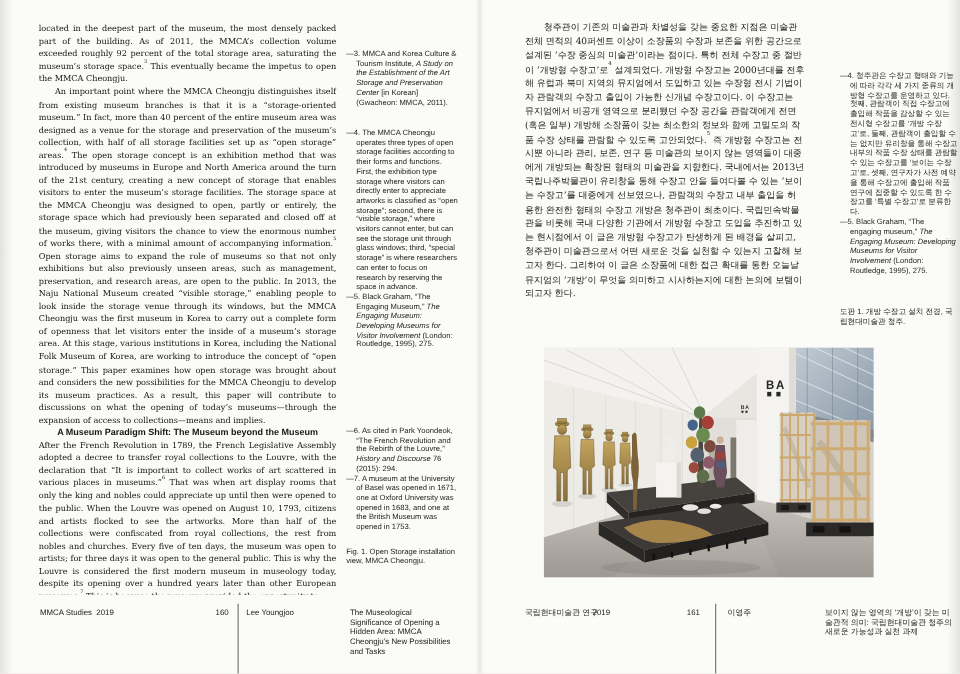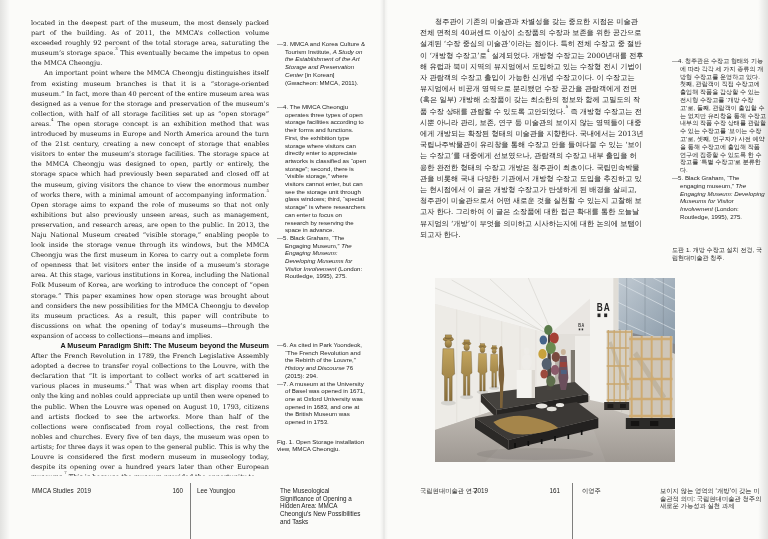--- a/index.html
+++ b/index.html
@@ -11,42 +11,42 @@
   .crease{position:absolute;top:0;left:380px;width:8px;height:539px;pointer-events:none;z-index:40;
           background:linear-gradient(90deg,rgba(0,0,0,0),rgba(0,0,0,.05) 40%,rgba(0,0,0,.10) 50%,rgba(0,0,0,.04) 62%,rgba(0,0,0,0));}
 
   
   .main-en{position:absolute;left:31px;top:18px;width:238px;height:458px;overflow:hidden;
            font-family:"DejaVu Serif",serif;font-size:6.5px;line-height:10.1px;
            text-align:justify;color:#161616;}
   .main-en p{margin:0;}
   .p-indent{text-indent:13px;}
   .heading-en{margin-top:10px;font-family:"Liberation Sans",sans-serif;font-weight:bold;
-              font-size:7.2px;text-align:right;}
+              font-size:7.2px;text-align:center;}
   sup{font-size:.6em;line-height:0;position:relative;top:-.5em;}
 
   
   .notes{position:absolute;font-size:6.1px;line-height:7.7px;color:#1d1d1d;text-align:left;}
   .note{margin:0;padding-left:8px;text-indent:-8px;}
   .note i{font-style:italic;}
   .nb-a{left:277px;top:40px;width:90px;}
   .nb-b{left:277px;top:103px;width:90px;}
   .nb-c{left:277px;top:341px;width:90px;}
   .fig-cap-en{margin-top:12px;padding-left:0;text-indent:0;}
 
   
   .main-kr{position:absolute;left:420px;top:16px;width:224px;height:252px;overflow:hidden;
            font-family:"DejaVu Serif",serif;font-size:7.2px;line-height:11.2px;
            text-align:left;color:#161616;}
   .main-kr p{margin:0;text-indent:15px;}
   .nb-kr{left:672px;top:57px;width:94px;font-size:6.1px;line-height:7.8px;}
   .cap-kr{position:absolute;left:672px;top:246px;width:94px;font-size:6.1px;line-height:7.8px;}
 
   
-  .photo{position:absolute;left:435px;top:278px;width:240px;height:184px;}
+  .photo{position:absolute;left:435px;top:278px;width:264px;height:184px;}
   .photo svg{display:block;width:100%;height:100%;}
 
   
   .foot{position:absolute;top:487px;font-size:6.3px;line-height:7.7px;color:#222;}
   .f-journal-l{left:32px;}   .f-year-l{left:77px;}
   .f-page-l{left:158px;width:25px;text-align:right;}
   .f-author-l{left:197px;}
   .f-title-l{left:280px;width:82px;}
   .f-journal-r{left:420px;}  .f-year-r{left:474px;}
   .f-page-r{left:534px;width:26px;text-align:right;}

